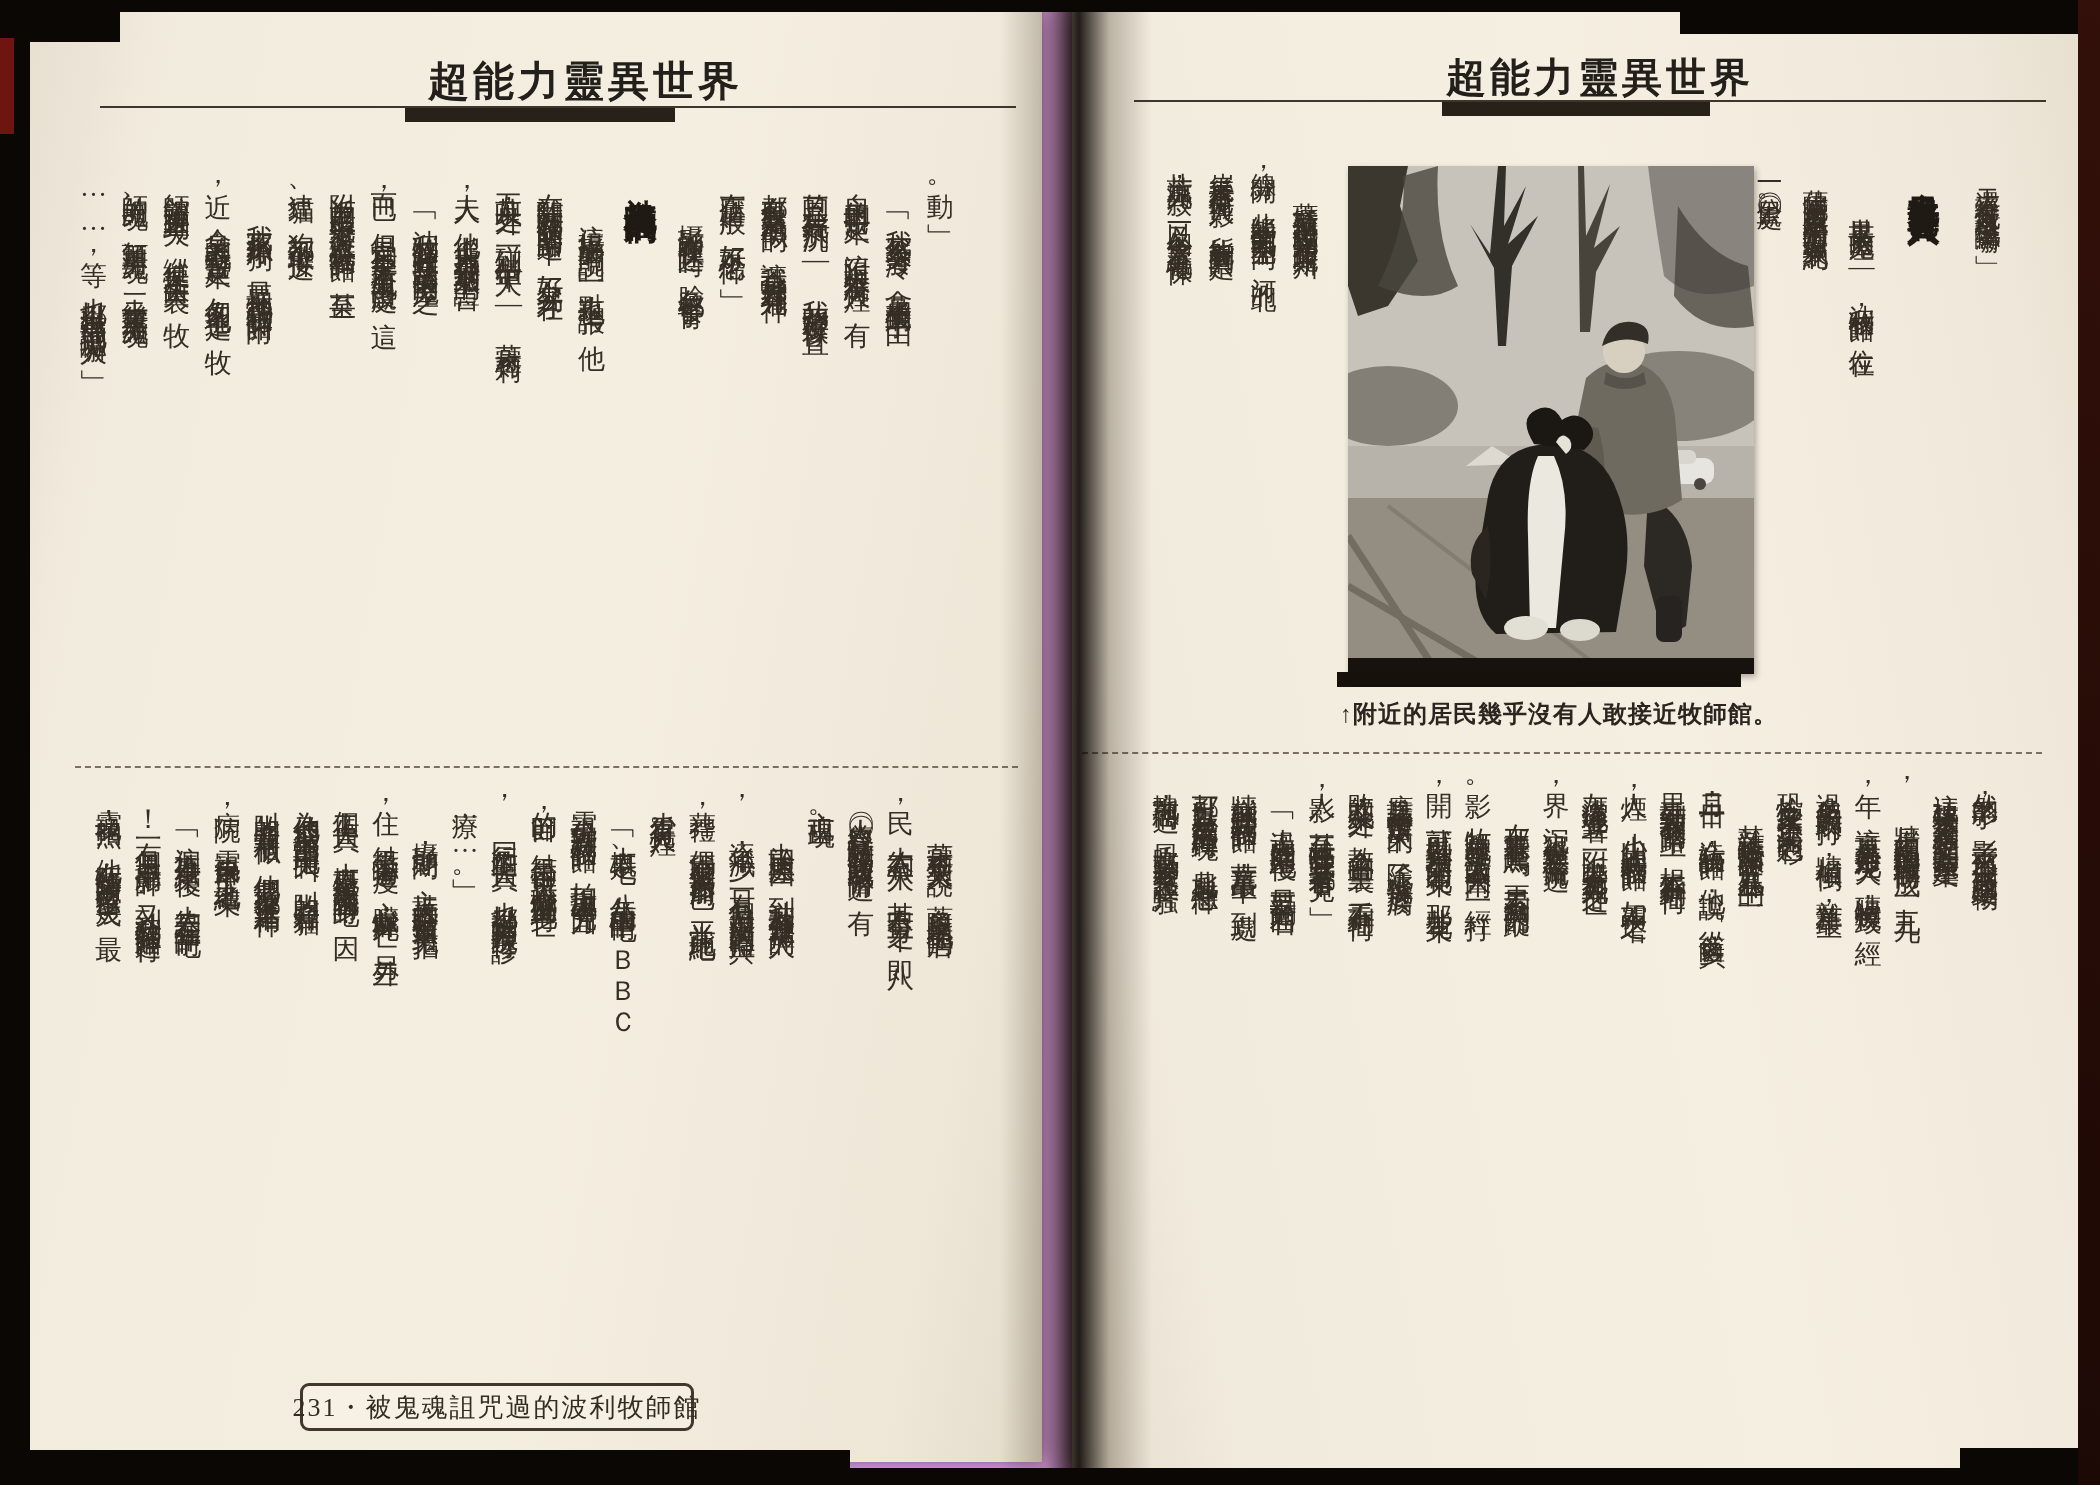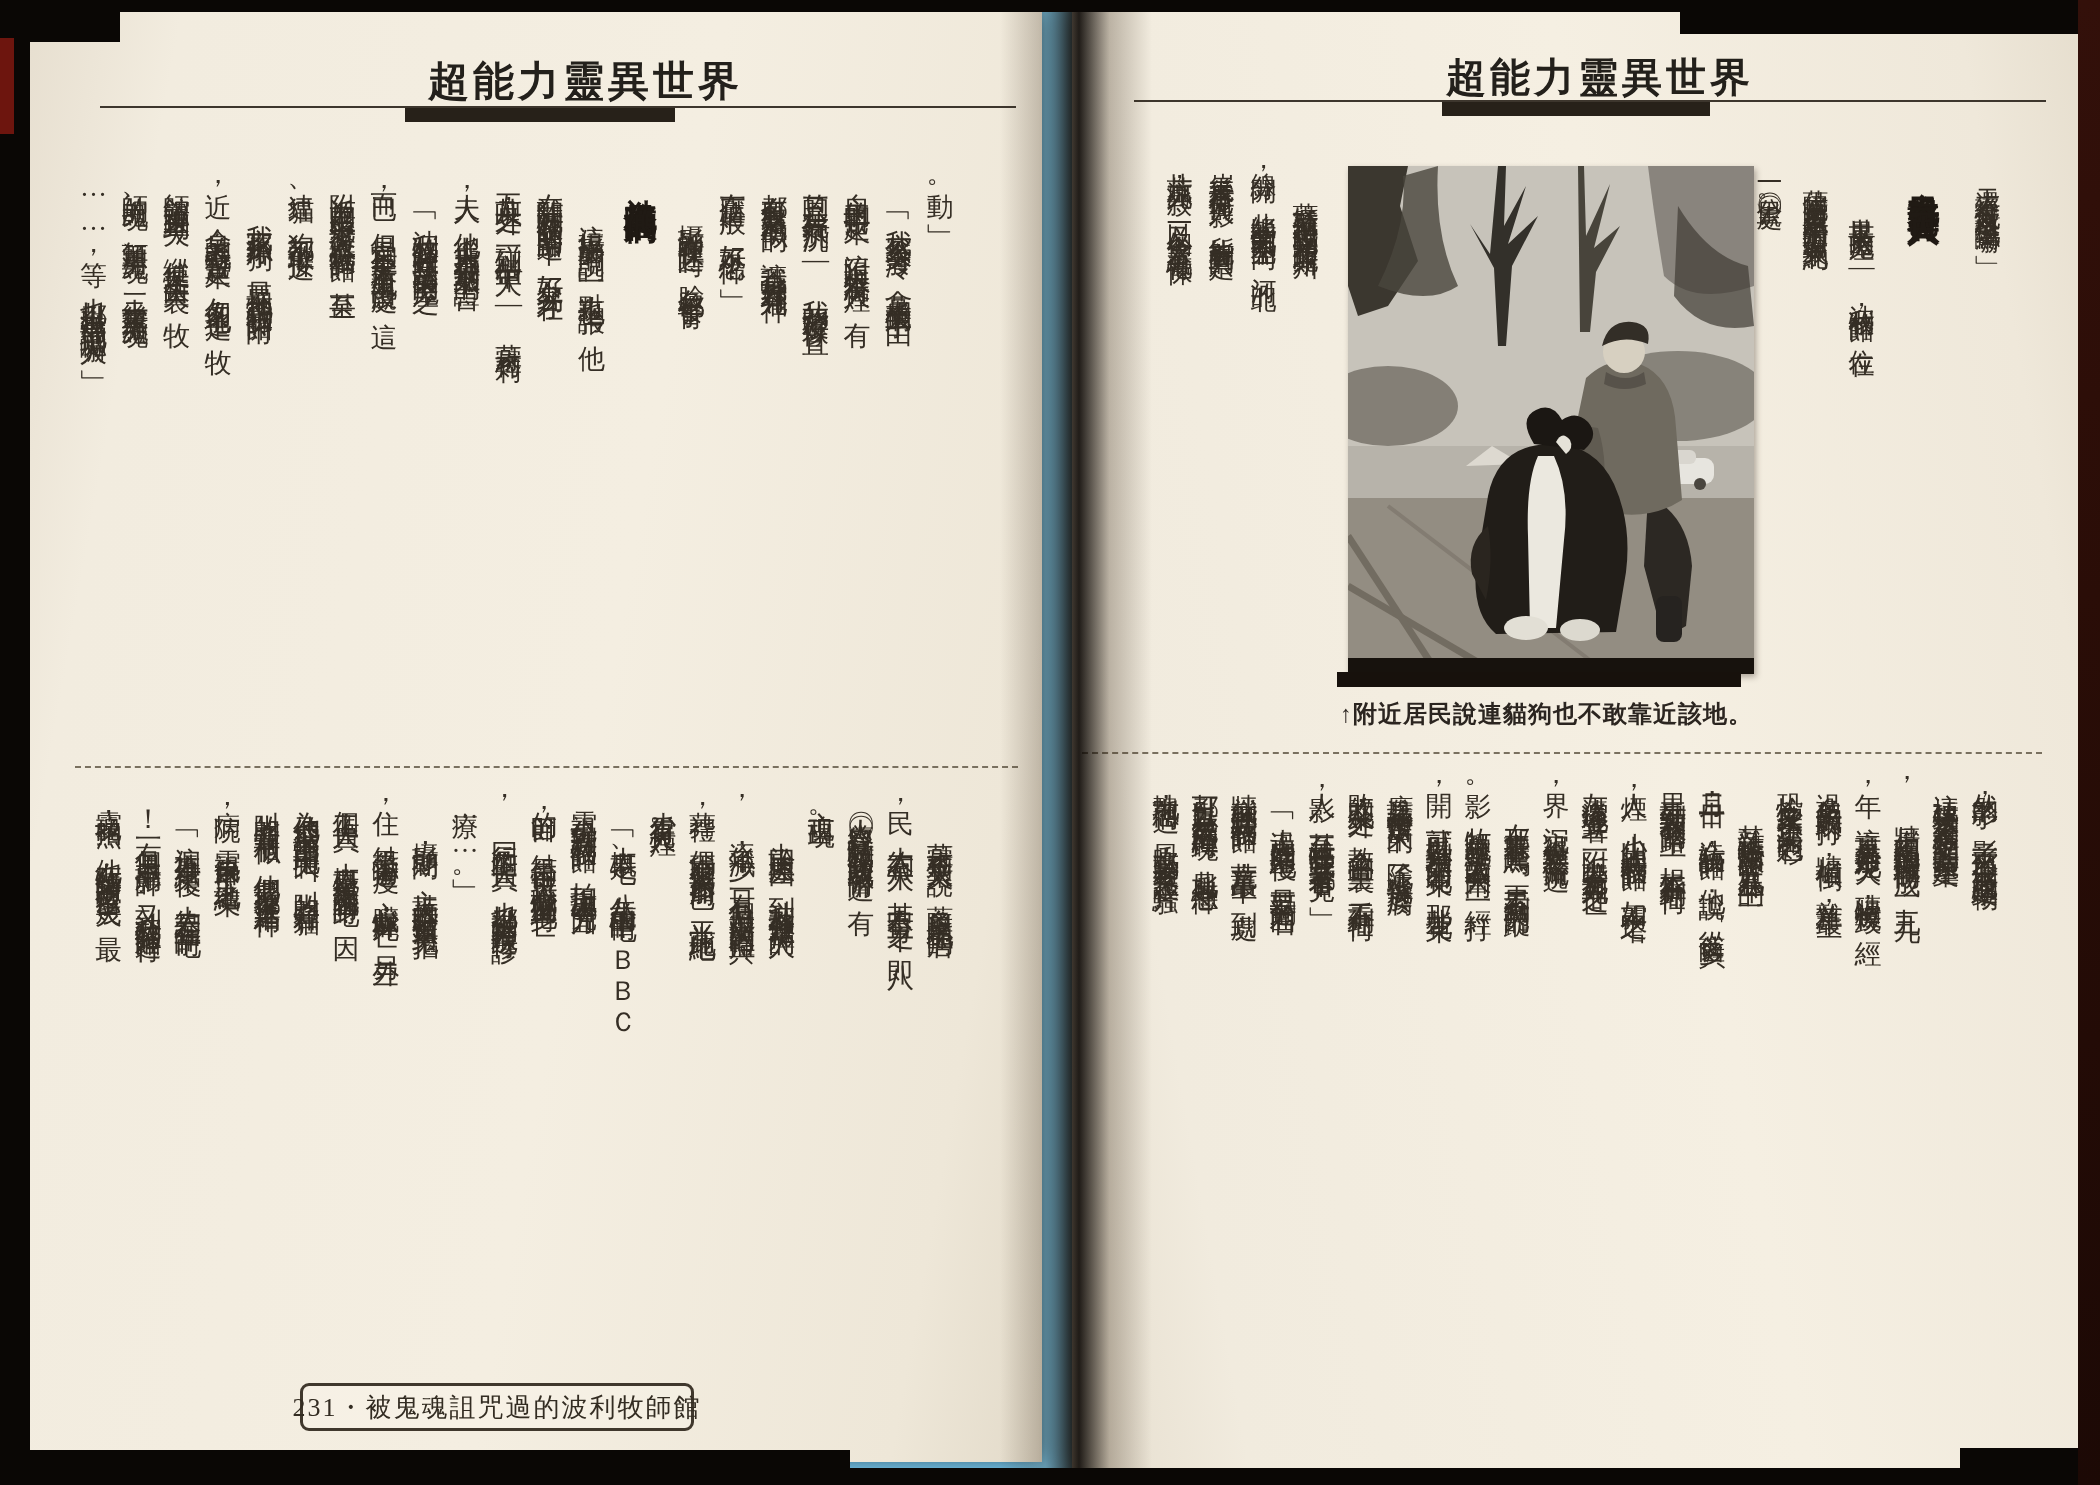--- a/index.html
+++ b/index.html
@@ -1,16 +1,16 @@
 <!DOCTYPE html>
 <html><head>
 <meta charset="utf-8">
 <style>
   html,body{margin:0;padding:0;background:#090604;}
-  .stage{position:relative;width:2100px;height:1485px;overflow:hidden;background:#7dd3fc;
+  .stage{position:relative;width:2100px;height:1485px;overflow:hidden;background:#f0abfc;
          font-family:"Liberation Serif", serif;}
   .page{position:absolute;box-shadow:0 0 22px rgba(0,0,0,.6);}
   .page-left{left:30px;top:10px;width:1012px;height:1452px;
     background:linear-gradient(100deg,#e7dfd0 0%,#f2ecdf 12%,#f4eee1 55%,#eee7d8 88%,#e2dac9 100%);}
   .page-right{left:1072px;top:12px;width:1012px;height:1456px;
     background:linear-gradient(80deg,#e5ddcd 0%,#f1ebde 14%,#f5efe2 58%,#efe8da 90%,#e6dece 100%);}
   .hdr-title{position:absolute;font-family:"Liberation Sans",sans-serif;font-weight:700;
     font-size:41px;letter-spacing:4px;color:#23201b;white-space:nowrap;}
   .hdr-rule{position:absolute;height:2px;background:#3d362d;}
   .hdr-bar{position:absolute;height:14px;background:#272119;}
@@ -161,21 +161,21 @@
         <path d="M206,290 q16,34 10,84 l-8,88 l-26,0 l-2,-92 q-2,-54 10,-80 Z" fill="#ebe8df"></path>
         <path d="M208,276 q6,-12 14,-2 q4,8 -4,14 Z" fill="#e5e2d8"></path>
         <ellipse cx="178" cy="462" rx="22" ry="12" fill="#e2dfd5"></ellipse>
         <ellipse cx="232" cy="464" rx="20" ry="11" fill="#dcd9cf"></ellipse>
         <path d="M140,360 q-22,18 -16,48 l14,26 q8,-40 2,-74 Z" fill="#2a251f"></path>
       </g>
       <rect x="0" y="492" width="406" height="16" fill="#17120d"></rect>
     </svg>
   </div>
   <div class="photo-bar"></div>
-  <div class="caption" style="left:1340px;top:698px;">↑附近居民說連貓狗也不敢靠近該地。</div>
+  <div class="caption" style="left:1340px;top:698px;">↑附近的居民幾乎沒有人敢接近牧師館。</div>
 
   <div class="vtext vt-rtl" style="left:1158px;top:152px;width:168px;height:590px;">
       <p class="vcol">　蘇塔威亞河把薩佛克州和艾薩克斯州一</p>
       <p class="vcol">線分開，此線的南北氣氛完全不同，河的北</p>
       <p class="vcol">岸幾乎看不見任何人影，所能看到的只是一</p>
       <p class="vcol">片荒涼與死寂，以及一個令人看了就毛骨悚</p>
     </div>
   <div class="dashed" style="left:1082px;top:752px;width:960px;"></div>
   <div class="vtext vt-rb" style="left:1144px;top:772px;width:860px;height:605px;">
       <p class="vcol">然的影子，影子來自於一個古老的建築物，</p>

